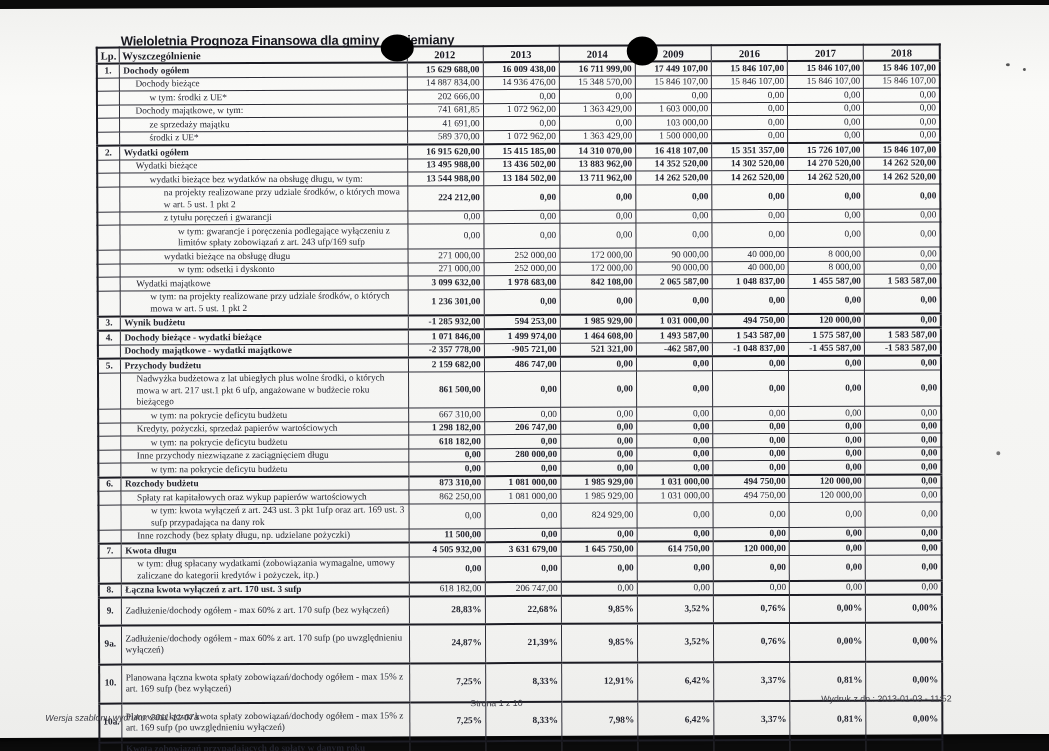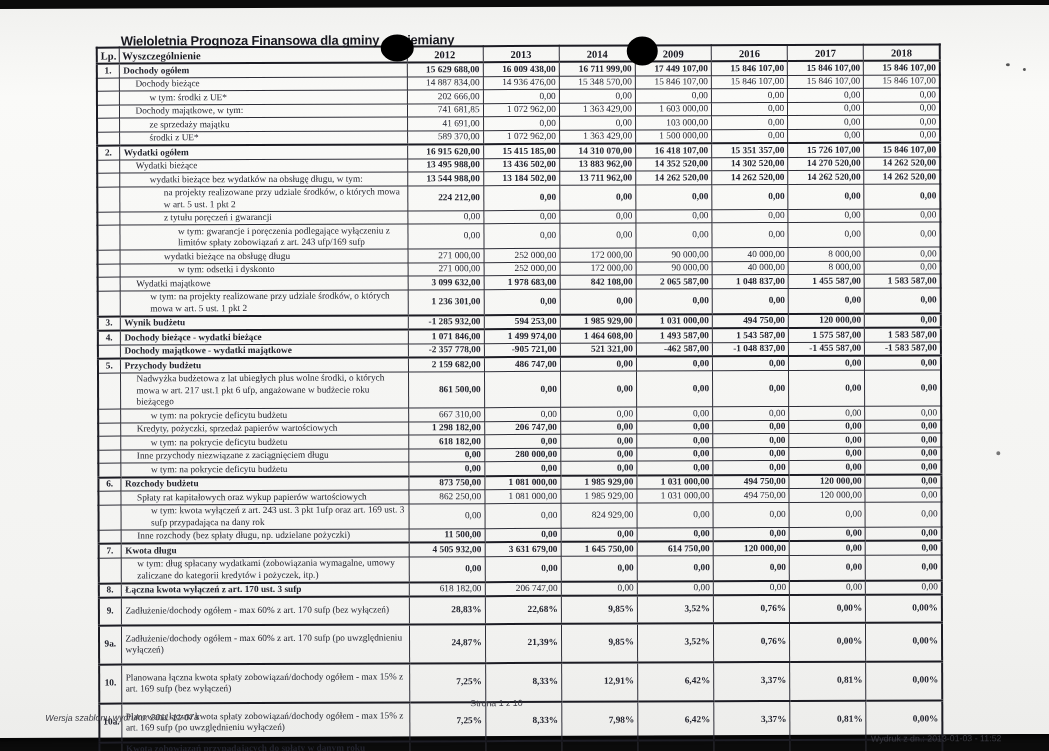--- a/index.html
+++ b/index.html
@@ -52,21 +52,21 @@
   tr.tall td{padding-top:7px;padding-bottom:7px;}
   td.ind0{padding-left:4px;}
   td.ind1{padding-left:16px;}
   td.ind2{padding-left:30px;}
   td.ind3{padding-left:44px;}
   td.ind4{padding-left:58px;}
 
   .footer{position:absolute;font-family:"Liberation Sans", sans-serif;font-size:8.8px;color:#3a3a42;}
   .footer-left{left:44px;top:704px;font-style:italic;transform:rotate(-0.15deg);text-align:right;}
   .footer-center{left:469px;top:691px;}
-  .footer-right{left:820px;top:728px;width:180px;text-align:right;}
+  .footer-right{left:820px;top:688px;width:180px;}
 </style>
 </head>
 <body>
 
 <div class="paper">
   <div class="content">
 
     <div class="page-title">
       <span>Wieloletnia Prognoza Finansowa dla gminy</span><span class="blob blob-title"></span><span>iemiany</span>
     </div>
@@ -379,21 +379,21 @@
             <td class="val b">0,00</td>
             <td class="val b">0,00</td>
             <td class="val b">0,00</td>
             <td class="val b">0,00</td>
             <td class="val b">0,00</td>
             <td class="val b">0,00</td>
           </tr>
           <tr class="sect">
             <td class="lp">6.</td>
             <td class="name ind0 b">Rozchody budżetu</td>
-            <td class="val b">873 750,00</td>
+            <td class="val b">873 310,00</td>
             <td class="val b">1 081 000,00</td>
             <td class="val b">1 985 929,00</td>
             <td class="val b">1 031 000,00</td>
             <td class="val b">494 750,00</td>
             <td class="val b">120 000,00</td>
             <td class="val b">0,00</td>
           </tr>
           <tr>
             <td class="lp"></td>
             <td class="name ind1">Spłaty rat kapitałowych oraz wykup papierów wartościowych</td>

